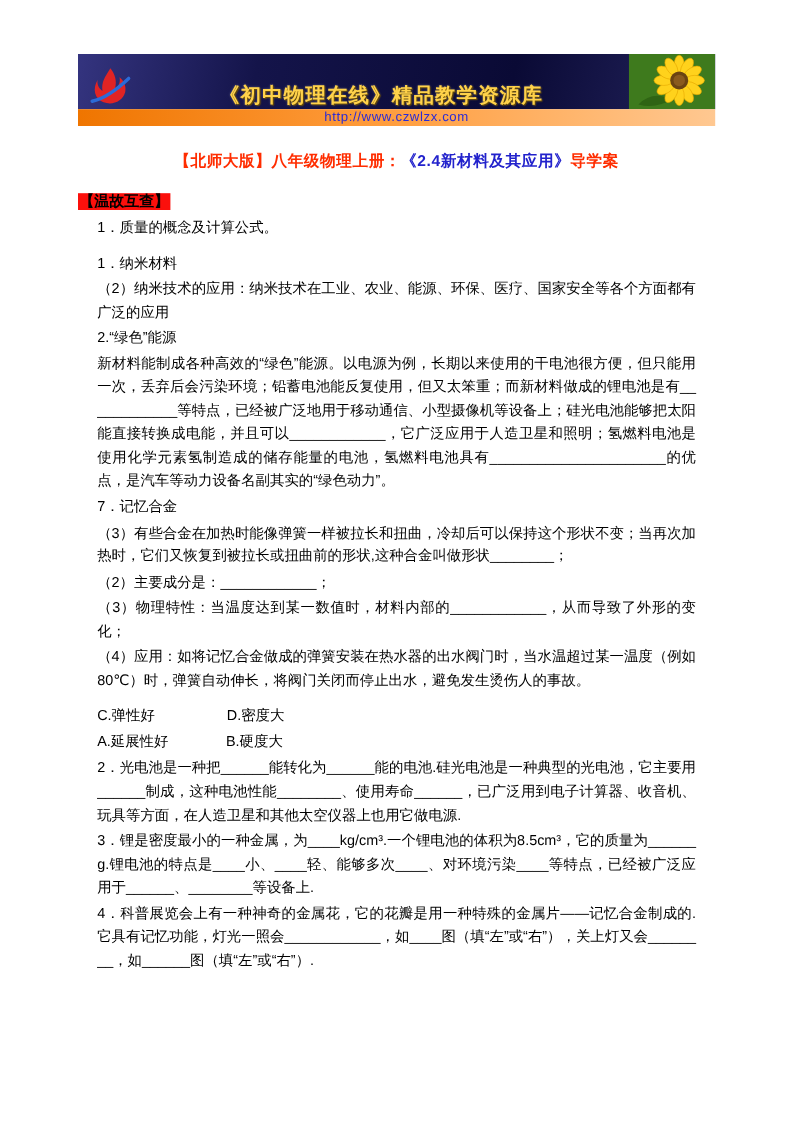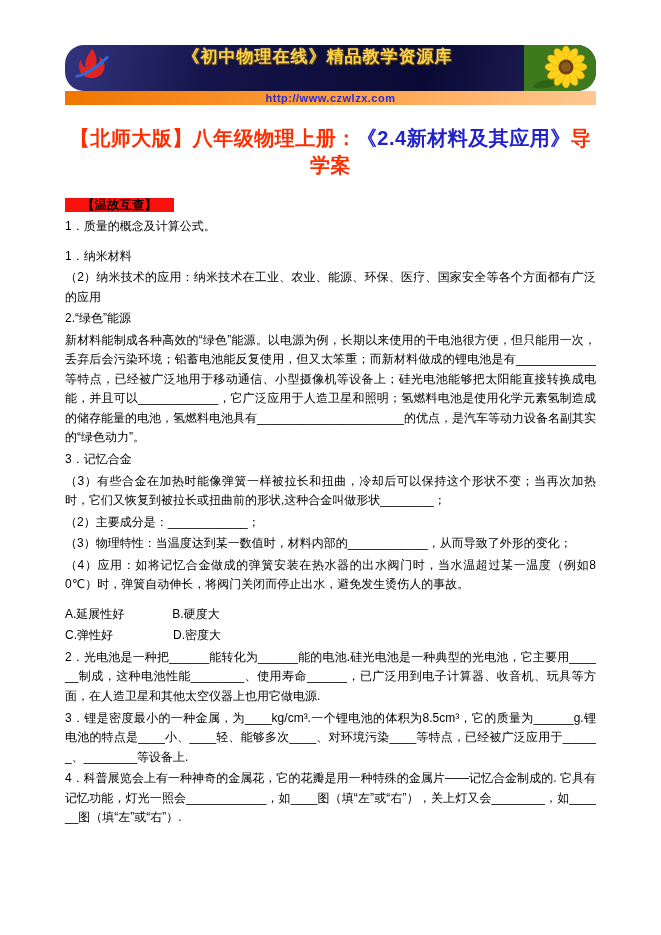--- a/index.html
+++ b/index.html
@@ -12,24 +12,23 @@
   .page {
     width: 531px;
     margin: 0 auto;
     padding-top: 45px;
     padding-bottom: 40px;
   }
   
   .banner {
     height: 46px;
     display: flex;
-    align-items: flex-start;
+    align-items: flex-end;
     background: linear-gradient(100deg, #34347f 0%, #14144a 28%, #0a0a35 68%, #24245e 100%);
     overflow: hidden;
-    border-radius: 19px;
   }
   .banner-logo { width: 38px; height: 38px; margin-left: 8px; flex: 0 0 auto; }
   .brand {
     flex: 1;
     text-align: center;
     color: #ffd24a;
     font-weight: bold;
     font-size: 17px;
     letter-spacing: 1px;
     text-shadow: 1px 1px 1px #6b4e00, 0 0 2px rgba(255,255,255,0.35);
@@ -39,46 +38,46 @@
   .url-bar {
     height: 14px;
     display: flex;
     align-items: center;
     justify-content: center;
     background: linear-gradient(to right, #ef7500 0%, #ff9d3d 48%, #ffc891 100%);
   }
   .url {
     color: #2b2bd5;
     font-size: 11px;
-    font-weight: bold;
+    font-weight: normal;
     letter-spacing: 0.5px;
     cursor: pointer;
   }
   
   .doc-title {
     text-align: center;
-    font-size: 20px;
+    font-size: 13px;
     font-weight: bold;
     margin: 20px 0 16px;
     letter-spacing: 0.5px;
   }
   .t-red  { color: #ff2d00; }
   .t-blue { color: #2222cc; }
   
   .section { margin-top: 10px; }
   .section-header { margin: 8px 0 3px; }
   .section-header .hl {
     background: #fb100c;
     color: #000;
     font-weight: bold;
     font-size: 12.5px;
-    padding: 0 17px;
+    padding: 0 1px;
   }
   .para {
-    margin: 0 0 2px;
+    margin: 0 16px 2px;
     font-size: 12px;
     line-height: 1.63;
     text-align: justify;
     white-space: pre-wrap;
     word-break: break-all;
   }
 </style>
 </head>
 <body>
 
@@ -122,28 +121,28 @@
   <div class="section">
     <div class="section-header"><span class="hl">【温故互查】</span></div>
     <p class="para">1．质量的概念及计算公式。</p>
   </div>
 
   <div class="section">
     <p class="para">1．纳米材料</p>
     <p class="para">（2）纳米技术的应用：纳米技术在工业、农业、能源、环保、医疗、国家安全等各个方面都有广泛的应用</p>
     <p class="para">2.“绿色”能源</p>
     <p class="para">新材料能制成各种高效的“绿色”能源。以电源为例，长期以来使用的干电池很方便，但只能用一次，丢弃后会污染环境；铅蓄电池能反复使用，但又太笨重；而新材料做成的锂电池是有____________等特点，已经被广泛地用于移动通信、小型摄像机等设备上；硅光电池能够把太阳能直接转换成电能，并且可以____________，它广泛应用于人造卫星和照明；氢燃料电池是使用化学元素氢制造成的储存能量的电池，氢燃料电池具有______________________的优点，是汽车等动力设备名副其实的“绿色动力”。</p>
-    <p class="para">3．记忆合金</p>
+    <p class="para">7．记忆合金</p>
     <p class="para">（3）有些合金在加热时能像弹簧一样被拉长和扭曲，冷却后可以保持这个形状不变；当再次加热时，它们又恢复到被拉长或扭曲前的形状,这种合金叫做形状________；</p>
     <p class="para">（2）主要成分是：____________；</p>
     <p class="para">（3）物理特性：当温度达到某一数值时，材料内部的____________，从而导致了外形的变化；</p>
     <p class="para">（4）应用：如将记忆合金做成的弹簧安装在热水器的出水阀门时，当水温超过某一温度（例如80℃）时，弹簧自动伸长，将阀门关闭而停止出水，避免发生烫伤人的事故。</p>
   </div>
 
   <div class="section">
+    <p class="para">C.弹性好　　　　　D.密度大</p>
     <p class="para">A.延展性好　　　　B.硬度大</p>
-    <p class="para">C.弹性好　　　　　D.密度大</p>
     <p class="para">2．光电池是一种把______能转化为______能的电池.硅光电池是一种典型的光电池，它主要用______制成，这种电池性能________、使用寿命______，已广泛用到电子计算器、收音机、玩具等方面，在人造卫星和其他太空仪器上也用它做电源.</p>
     <p class="para">3．锂是密度最小的一种金属，为____kg/cm³.一个锂电池的体积为8.5cm³，它的质量为______g.锂电池的特点是____小、____轻、能够多次____、对环境污染____等特点，已经被广泛应用于______、________等设备上.</p>
     <p class="para">4．科普展览会上有一种神奇的金属花，它的花瓣是用一种特殊的金属片——记忆合金制成的. 它具有记忆功能，灯光一照会____________，如____图（填“左”或“右”），关上灯又会________，如______图（填“左”或“右”）.</p>
   </div>
 
 </div>
 
 </body></html>

